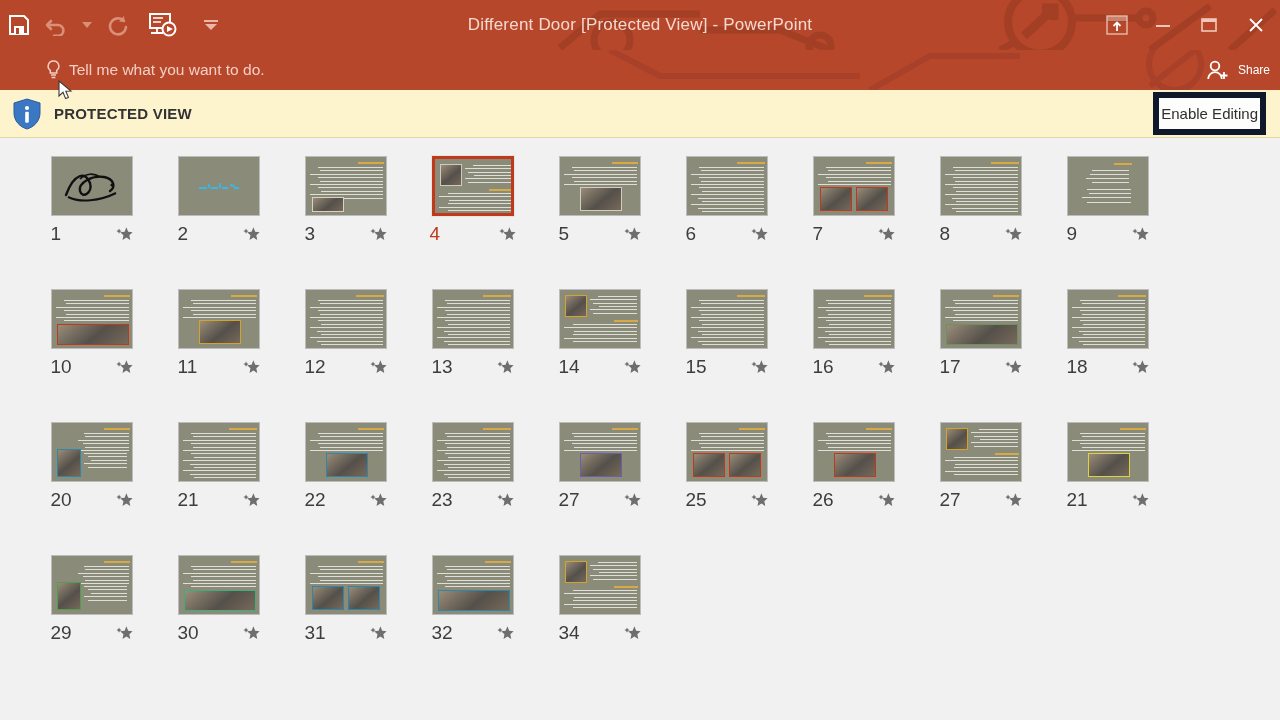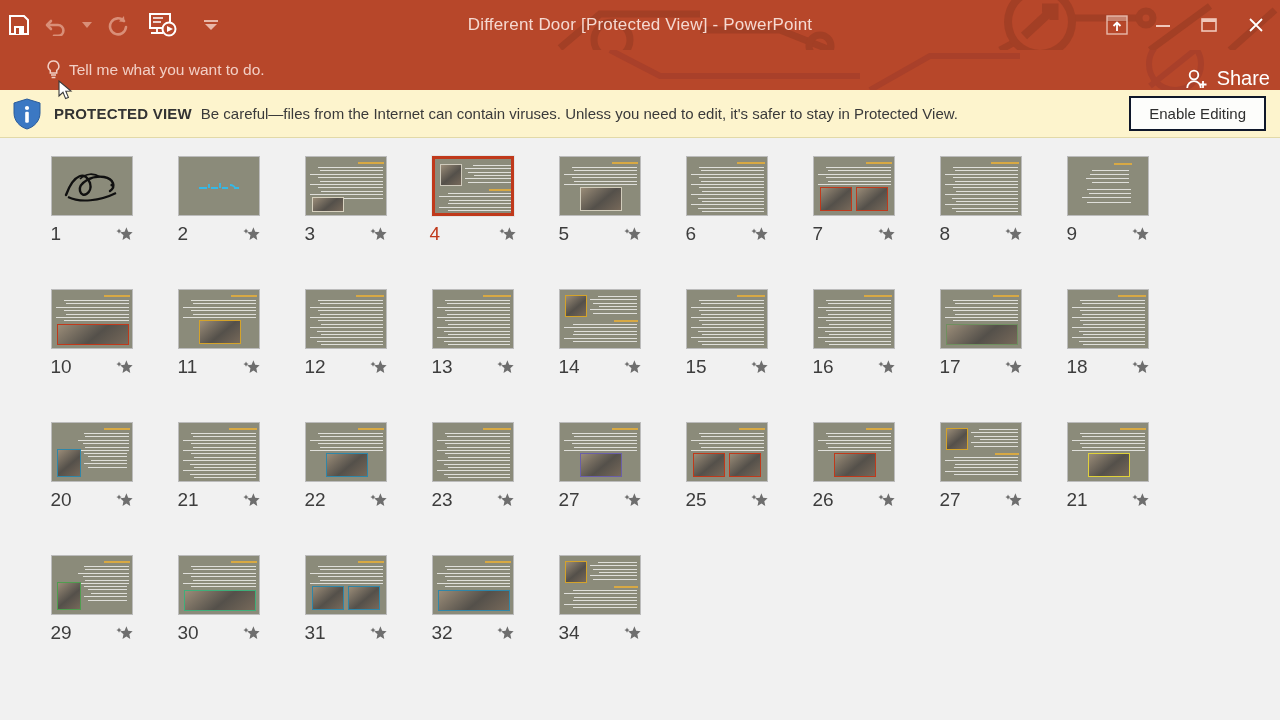--- a/index.html
+++ b/index.html
@@ -59,42 +59,42 @@
     white-space: nowrap;
   }
   .tellme {
     position: relative; z-index: 2;
     display: flex; align-items: center; gap: 8px;
     color: #f2cfc5; font-size: 15.5px;
     margin-left: 46px;
   }
   .share {
     position: absolute; right: 0; top: 0; height: 40px; z-index: 2;
-    display: flex; align-items: flex-end; gap: 8px;
-    color: #ffffff; font-size: 20px;
+    display: flex; align-items: center; gap: 8px;
+    color: #ffffff; font-size: 12px;
     padding: 0 10px 0 14px;
   }
 
   
   .pvbar {
     height: 48px;
     background: #fdf4cd;
     border-bottom: 1px solid #e2d9a8;
     display: flex; align-items: center;
     padding: 0 14px 0 12px;
     gap: 0;
   }
   .pv-shield { width: 30px; height: 32px; flex: none; margin-right: 12px; }
   .pv-strong { font-size: 15px; font-weight: bold; color: #333; letter-spacing: .2px; }
   .pv-text { font-size: 15px; color: #3a3a3a; margin-left: 9px; }
   .pv-btn {
     margin-left: auto;
-    background: #fdfdfb; border: 2px solid #0f172a;
+    background: #fdfdfb; border: 6px solid #0f172a;
     font-size: 15px; color: #2f2f2f;
-    padding: 7px 18px; font-family: "Liberation Sans", sans-serif;
+    padding: 7px 2px; font-family: "Liberation Sans", sans-serif;
   }
 
   
   .sorter {
     position: relative;
     height: 582px;
     background: #f1f1f1;
     padding: 18px 0 0 28px;
   }
   .grid {
@@ -261,21 +261,20 @@
   </div>
 </div>
 
 <div class="pvbar">
   <svg class="pv-shield" viewBox="0 0 30 32">
     <path d="M15 1 L28 5 V15 C28 23 22 29 15 31 C8 29 2 23 2 15 V5z" fill="#3b78c3" stroke="#2b5c9b" stroke-width="1"></path>
     <circle cx="15" cy="10" r="2.1" fill="#ffffff"></circle>
     <rect x="13.2" y="13.8" width="3.6" height="11" rx="1.2" fill="#ffffff"></rect>
   </svg>
   <span class="pv-strong">PROTECTED VIEW</span>
-  <span class="pv-text">Be careful—files from the Internet can contain viruses. Unless you need to edit, it's safer to stay in Protected View.</span>
   <button class="pv-btn">Enable Editing</button>
 </div>
 
 <div class="sorter">
   <div class="grid" id="slide-grid">
       <div class="cell">
         <div class="thumb-wrap">
           <div class="thumb" style="background: rgb(139, 139, 122);">
             <div style="position: absolute; inset: 0px; display: flex; align-items: center; justify-content: center;">
               <svg width="64" height="42" viewBox="0 0 64 42">

